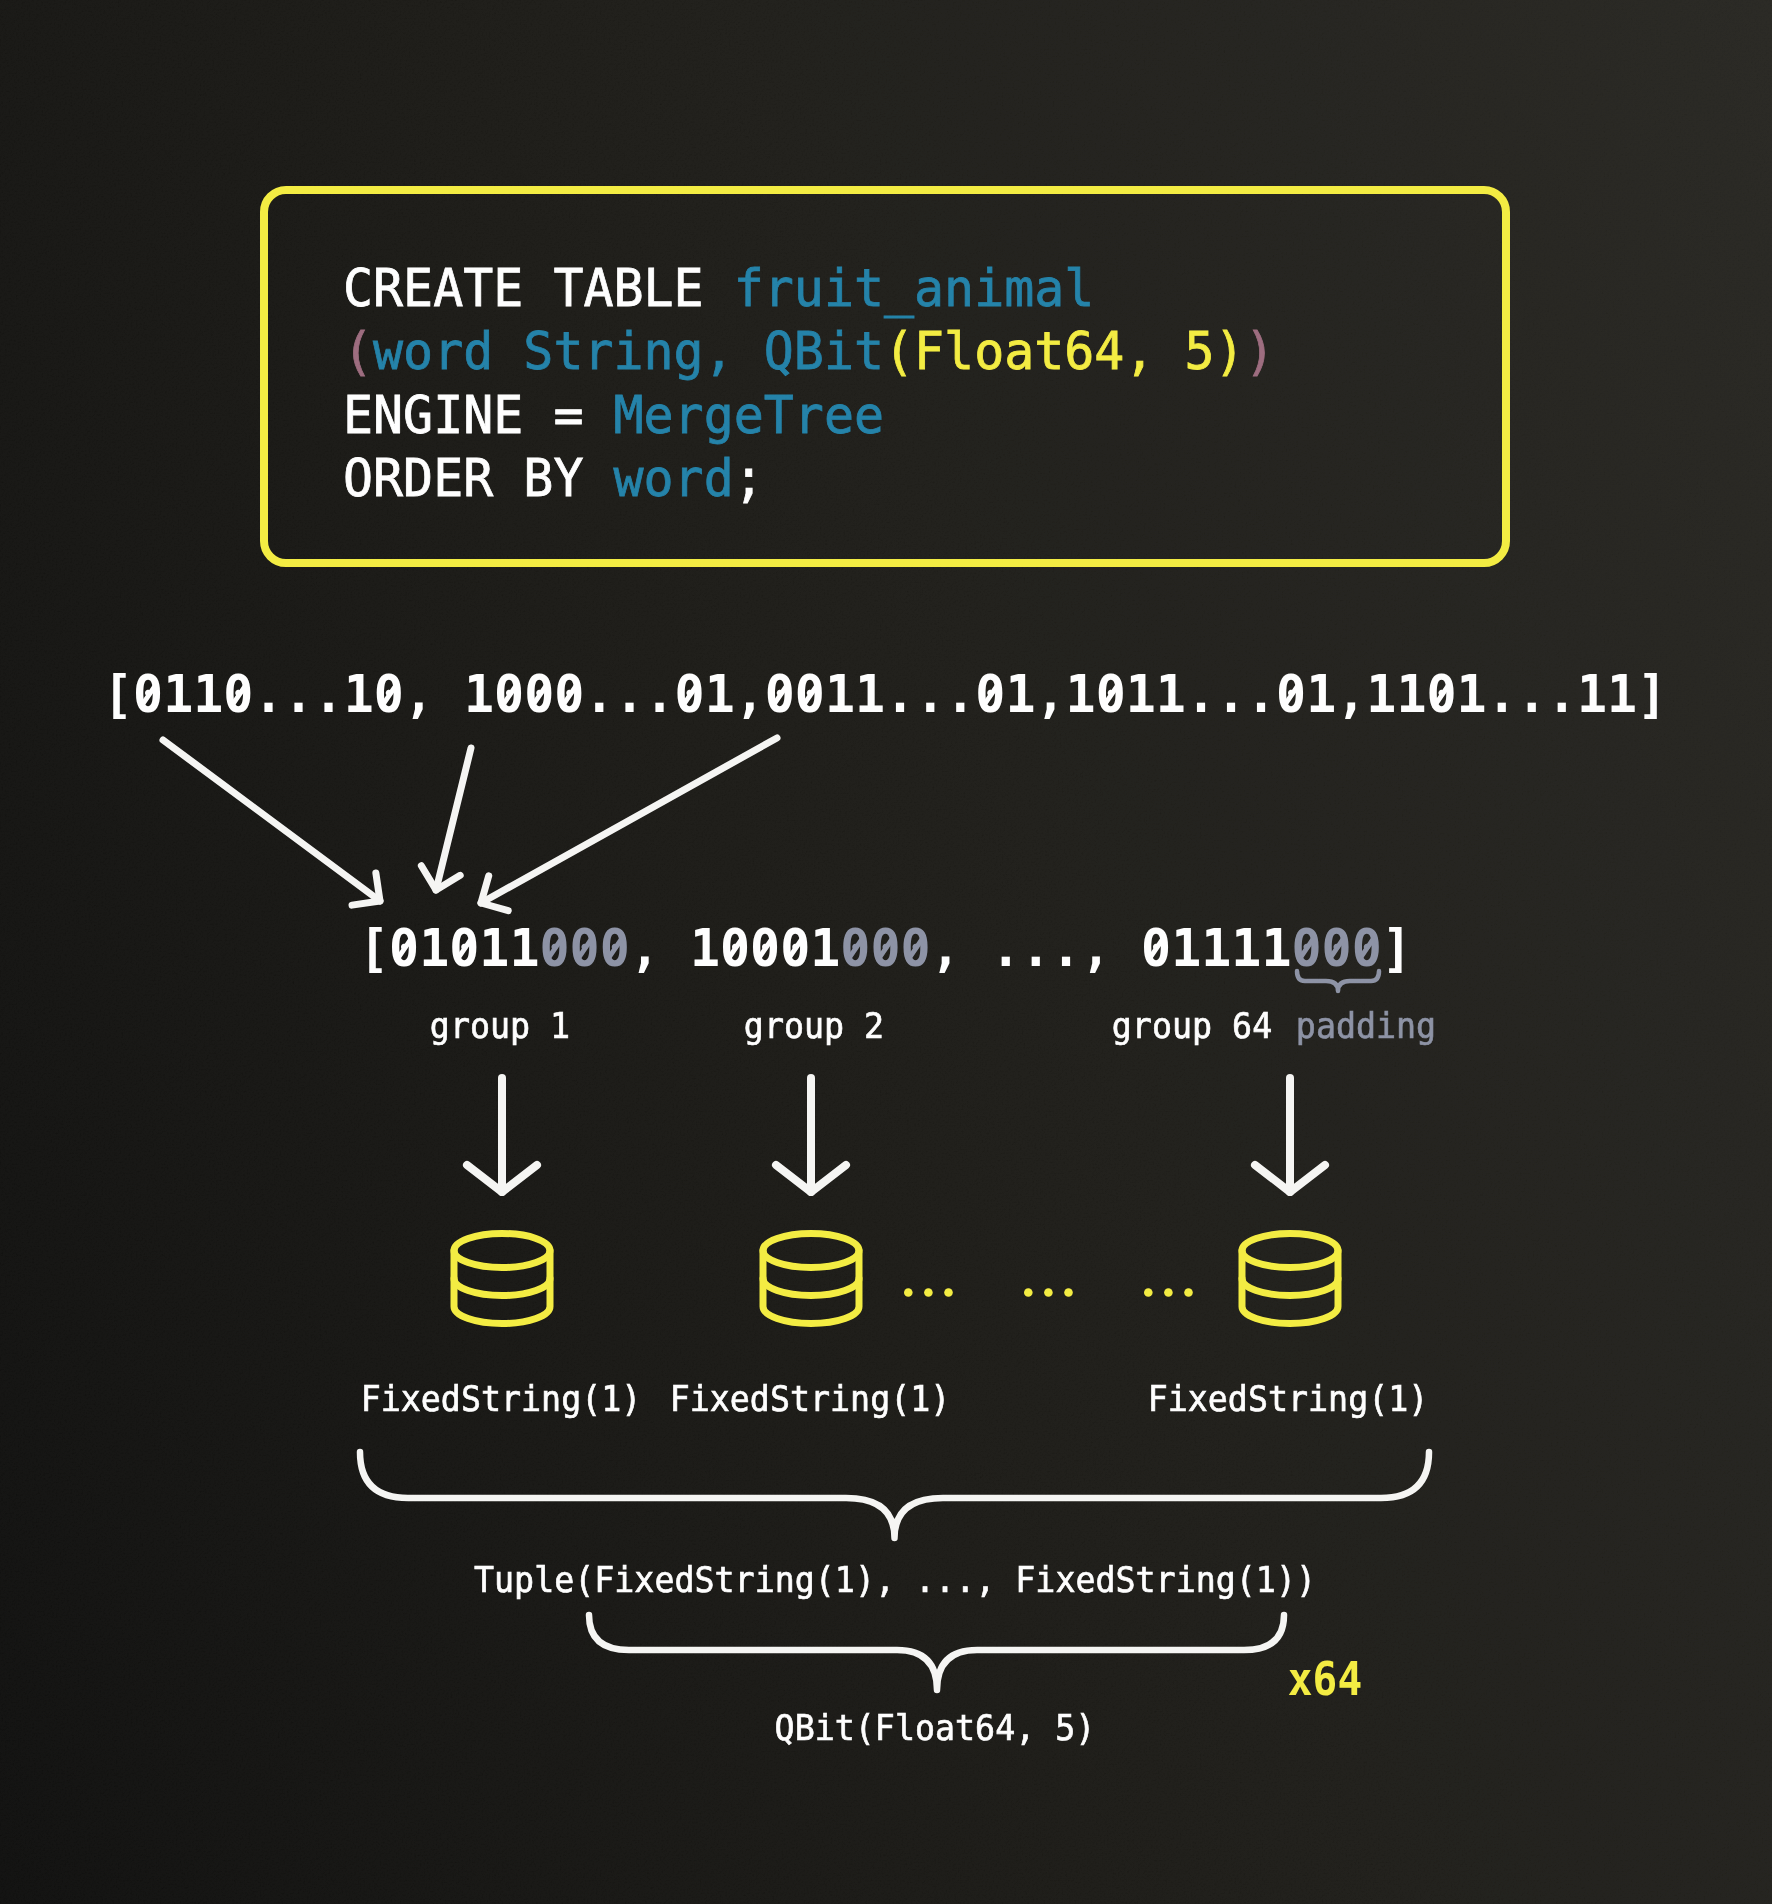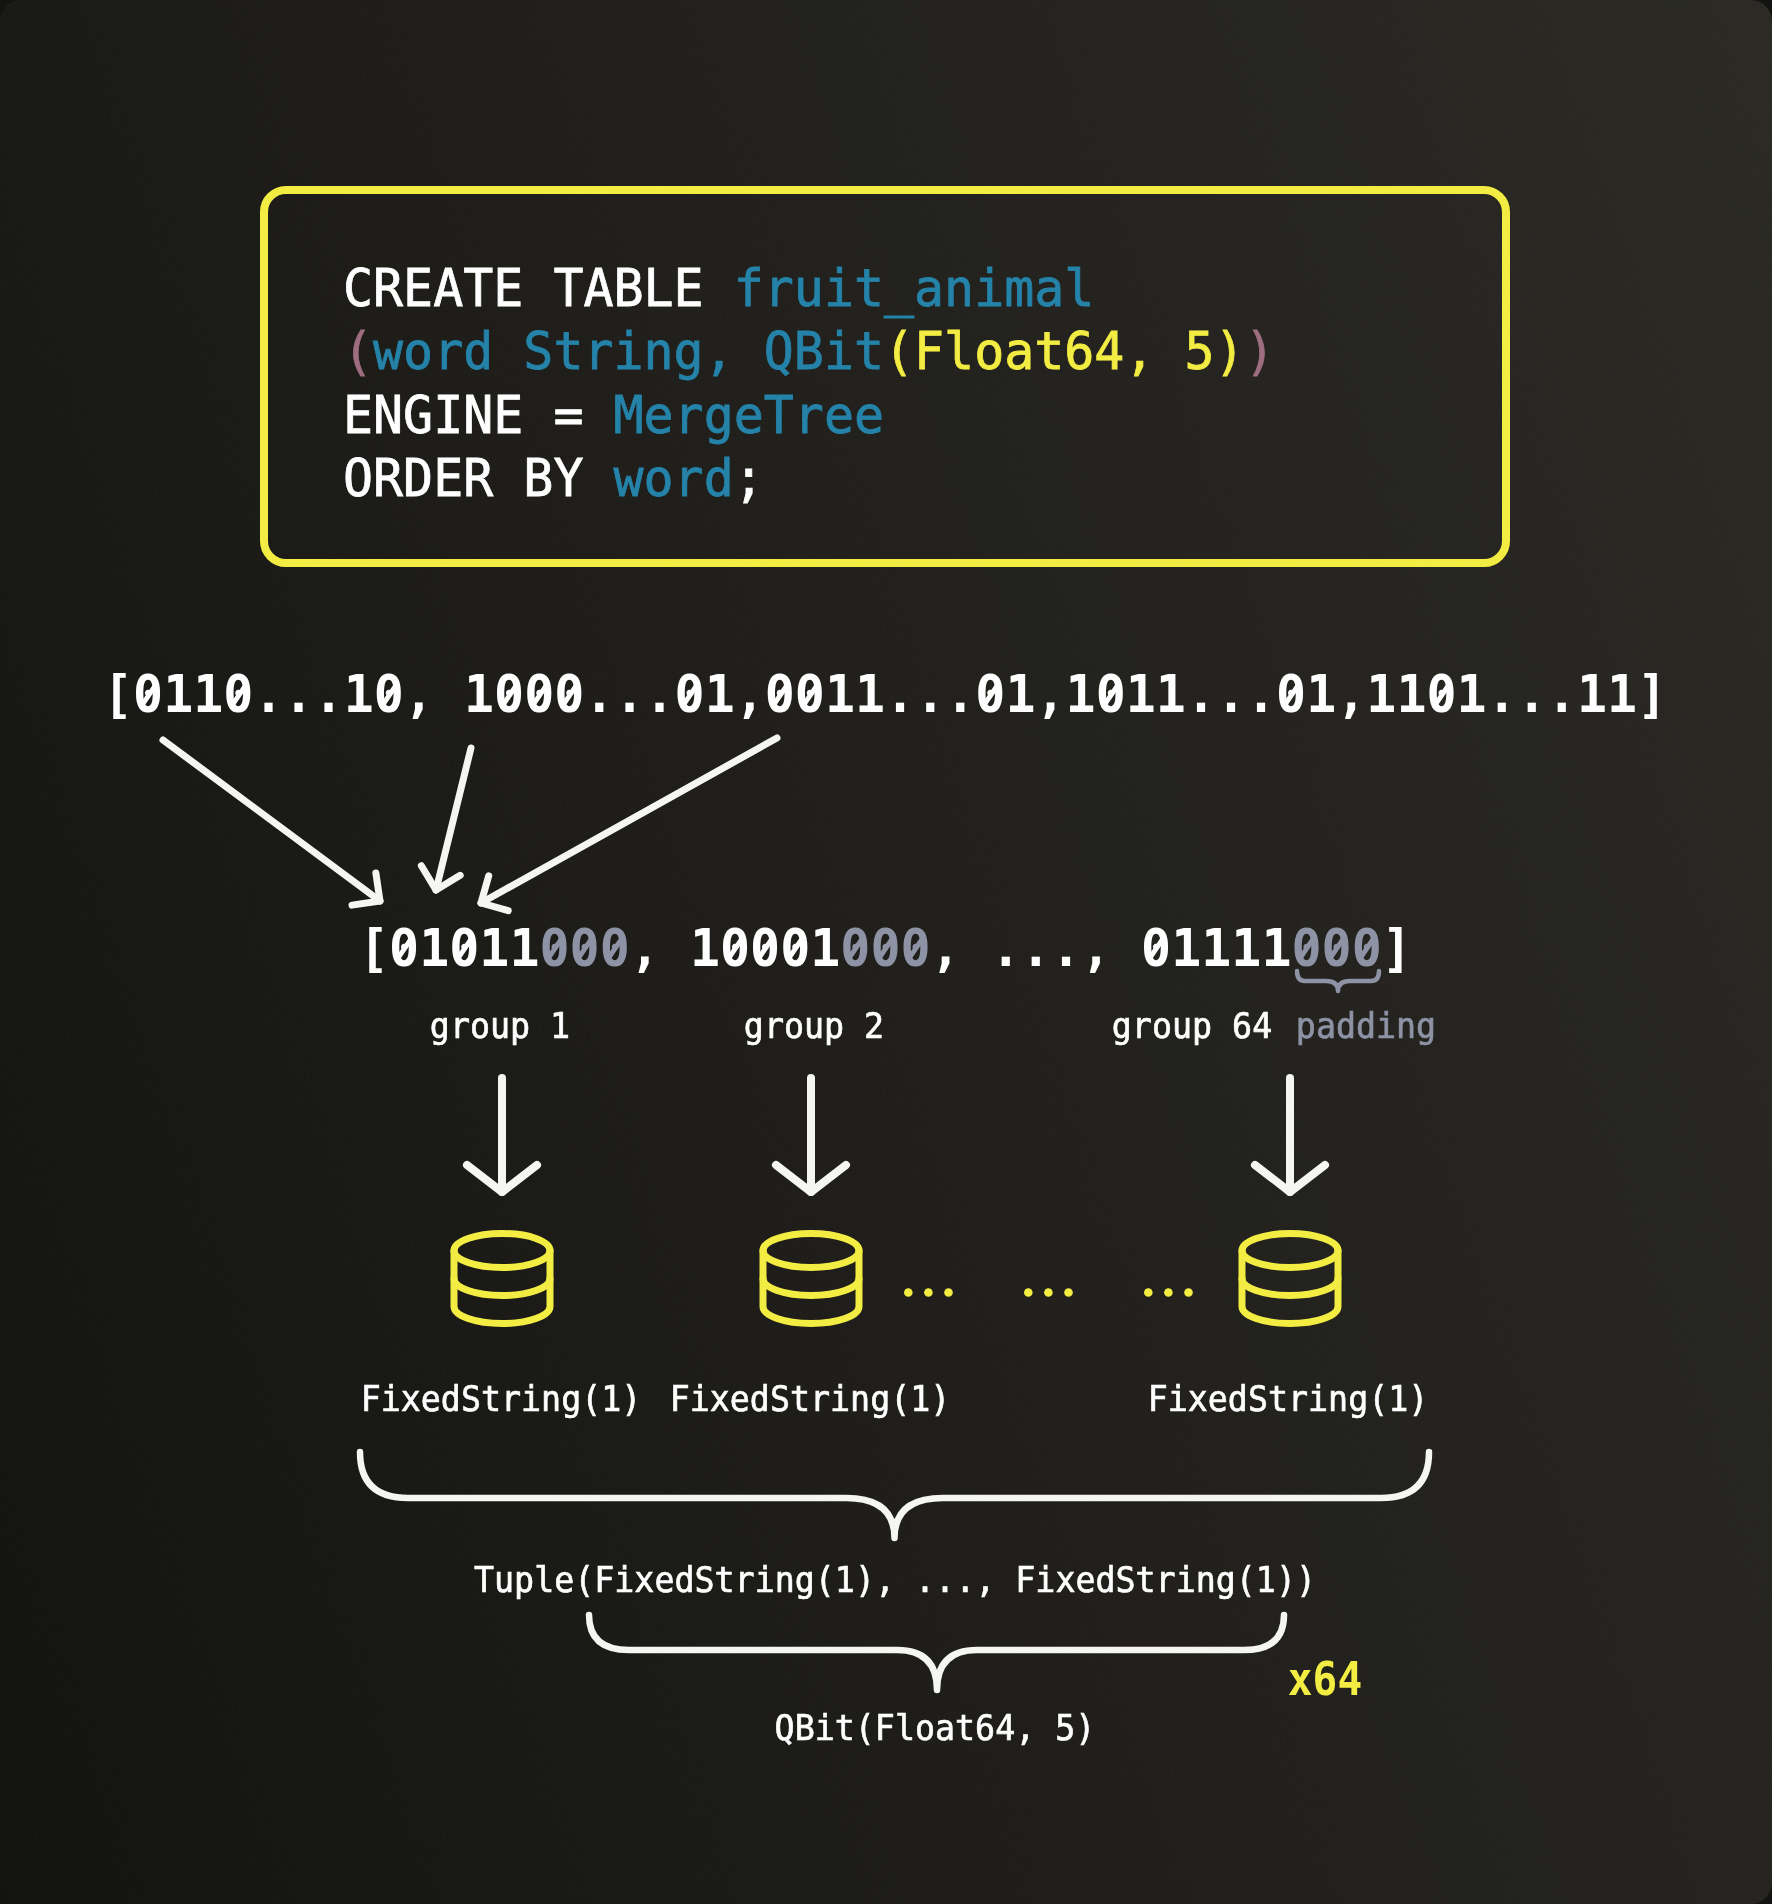--- a/index.html
+++ b/index.html
@@ -4,21 +4,20 @@
 <style>
   html,body{margin:0;padding:0;background:#131311;}
   #stage{
     position:relative;
     opacity:0.9999;
     width:1772px;height:1904px;
     overflow:hidden;
     background:linear-gradient(71deg, #0d0d0c 0%, #191814 45%, #262520 100%);
     font-family:"DejaVu Sans Mono", monospace;
     font-weight:700;
-    border-radius:21px;
   }
   .abs{position:absolute;white-space:pre;line-height:1;will-change:opacity;}
   .center{transform-origin:0 50%;}
   .lbl.center{transform:scaleX(0.925) translateX(-50%);}
   .x64.center{transform:scaleX(0.875) translateX(-50%);}
   .code-box{
     position:absolute;
     left:260px;top:186px;
     width:1234px;height:365px;
     border:8px solid #f4ed3e;

